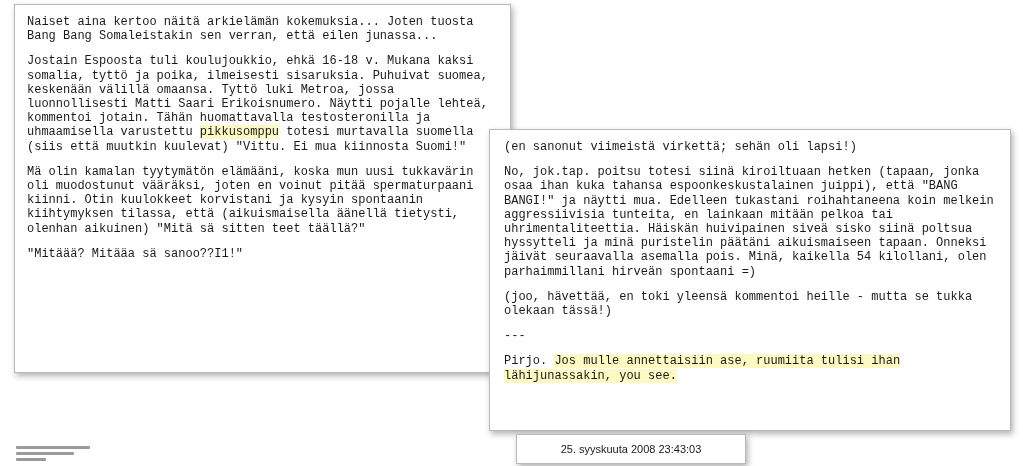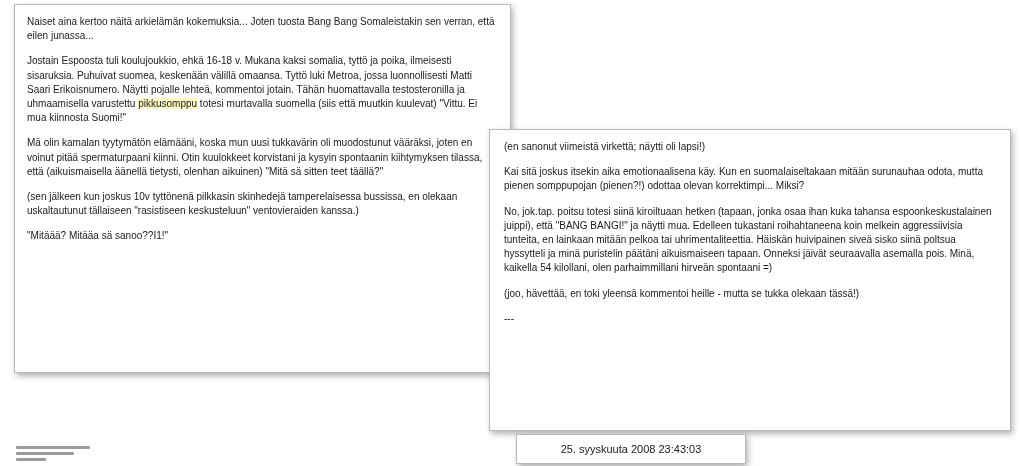--- a/index.html
+++ b/index.html
@@ -44,24 +44,24 @@
   }
   .panel-date {
     left: 516px;
     top: 434px;
     width: 230px;
     height: 30px;
     padding: 6px 10px;
   }
   p {
     margin: 0 0 11px 0;
-    font-size: 10px;
+    font-size: 12px;
     line-height: 14.2px;
     color: #1a1a1a;
-    font-family: Liberation Sans, sans-serif;
+    font-family: Liberation Mono, monospace;
   }
   p:last-child { margin-bottom: 0; }
   .hl {
     background: #fef9c3;
   }
   .date-text {
     font-size: 11px;
     color: #1a1a1a;
     text-align: center;
     line-height: 17px;
@@ -88,32 +88,31 @@
 </head>
 <body>
 
 <div class="stage">
 
   <div class="panel panel-left">
     <div id="left-body">
         <p><span>Naiset aina kertoo näitä arkielämän kokemuksia... Joten tuosta Bang Bang Somaleistakin sen verran, että eilen junassa...</span></p>
         <p><span>Jostain Espoosta tuli koulujoukkio, ehkä 16-18 v. Mukana kaksi somalia, tyttö ja poika, ilmeisesti sisaruksia. Puhuivat suomea, keskenään välillä omaansa. Tyttö luki Metroa, jossa luonnollisesti Matti Saari Erikoisnumero. Näytti pojalle lehteä, kommentoi jotain. Tähän huomattavalla testosteronilla ja uhmaamisella varustettu </span><span class="hl">pikkusomppu</span><span> totesi murtavalla suomella (siis että muutkin kuulevat) "Vittu. Ei mua kiinnosta Suomi!"</span></p>
         <p><span>Mä olin kamalan tyytymätön elämääni, koska mun uusi tukkavärin oli muodostunut vääräksi, joten en voinut pitää spermaturpaani kiinni. Otin kuulokkeet korvistani ja kysyin spontaanin kiihtymyksen tilassa, että (aikuismaisella äänellä tietysti, olenhan aikuinen) "Mitä sä sitten teet täällä?"</span></p>
-        <p><span>(sen jälkeen kun joskus 10v tyttönenä pilkkasin skinhedejä tamperelaisessa bussissa, en olekaan uskaltautunut tällaiseen "rasistiseen keskusteluun" ventovieraiden kanssa.)</span></p>
         <p><span>"Mitäää? Mitääa sä sanoo??I1!"</span></p>
       </div>
   </div>
 
   <div class="panel panel-right">
     <div id="right-body">
-        <p><span>(en sanonut viimeistä virkettä; näytti oli lapsi!)</span></p>
-        <p><span>Kai sitä joskus itsekin aika emotionaalisena käy. Kun en suomalaiseltakaan mitään surunauhaa odota, mutta pienen somppupojan (pienen?!) odottaa olevan korrektimpi... Miksi?</span></p>
+        <p><span>(en sanonut viimeistä virkettä; sehän oli lapsi!)</span></p>
         <p><span>No, jok.tap. poitsu totesi siinä kiroiltuaan hetken (tapaan, jonka osaa ihan kuka tahansa espoonkeskustalainen juippi), että "BANG BANGI!" ja näytti mua. Edelleen tukastani roihahtaneena koin melkein aggressiivisia tunteita, en lainkaan mitään pelkoa tai uhrimentaliteettia. Häiskän huivipainen siveä sisko siinä poltsua hyssytteli ja minä puristelin päätäni aikuismaiseen tapaan. Onneksi jäivät seuraavalla asemalla pois. Minä, kaikella 54 kilollani, olen parhaimmillani hirveän spontaani =)</span></p>
         <p><span>(joo, hävettää, en toki yleensä kommentoi heille - mutta se tukka olekaan tässä!)</span></p>
         <p><span>---</span></p>
+        <p><span>Pirjo. </span><span class="hl">Jos mulle annettaisiin ase, ruumiita tulisi ihan lähijunassakin, you see.</span></p>
       </div>
   </div>
 
   <div class="panel panel-date">
     <div class="date-text">25. syyskuuta 2008 23:43:03</div>
   </div>
 
   <div class="corner-mark">
     <span class="s1"></span>
       <span class="s2"></span>

